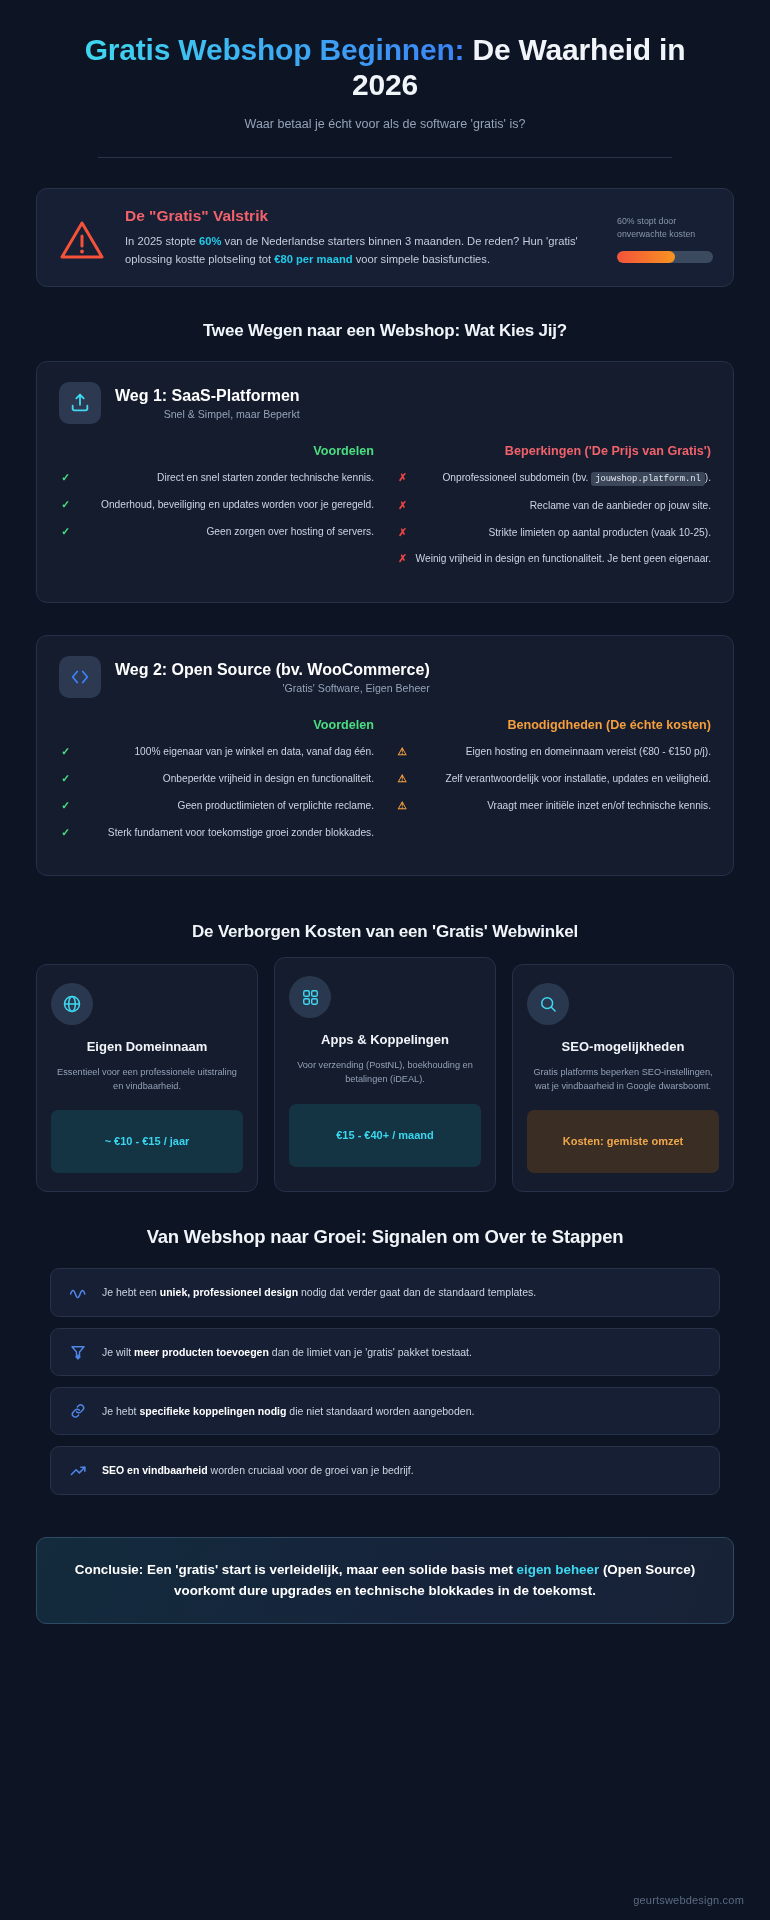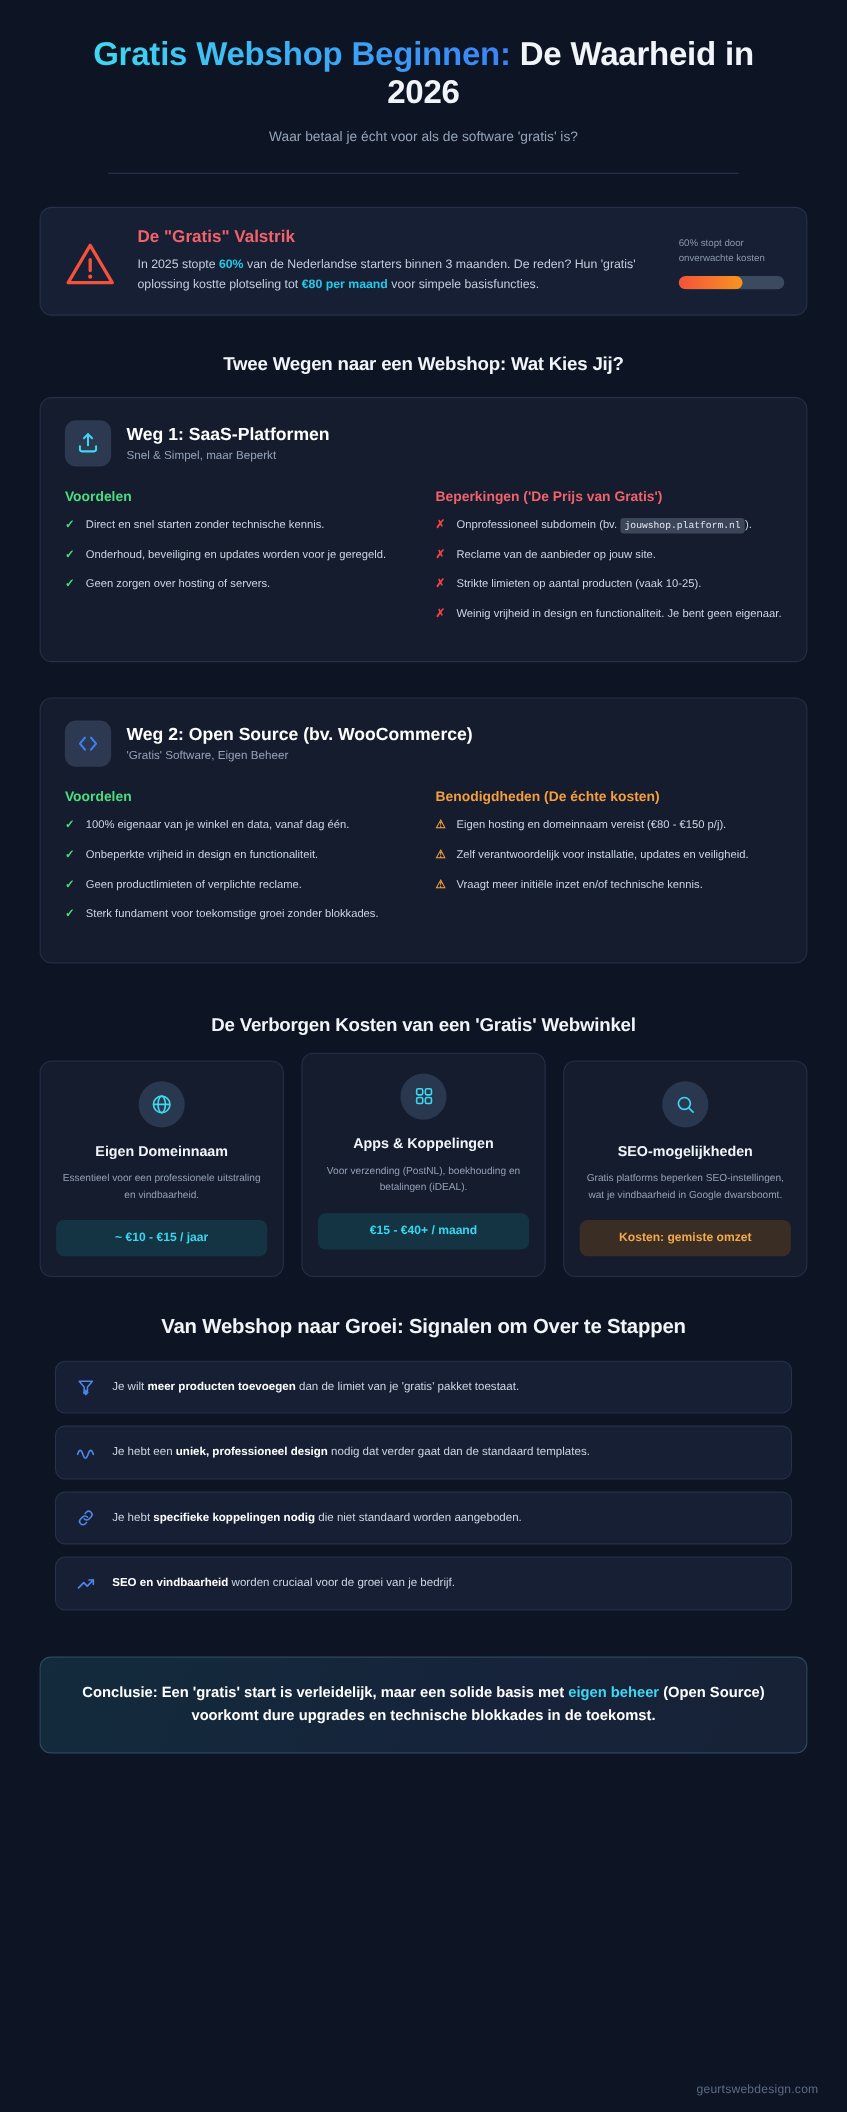--- a/index.html
+++ b/index.html
@@ -109,21 +109,21 @@
     text-align: center;
     font-size: 17px;
     font-weight: bold;
     color: #f1f5f9;
     padding: 34px 30px 0 30px;
     letter-spacing: -0.2px;
   }
   .section-heading.wide { font-size: 18.5px; }
 
   
-  .way-wrap { padding: 20px 36px 12px 36px; }
+  .way-wrap { padding: 20px 36px 12px 36px; text-align: right; }
 
   .way-card {
     background: #141c2e;
     border: 1px solid #253049;
     border-radius: 11px;
     padding: 20px 22px 24px 22px;
   }
 
   .way-head { display: flex; align-items: center; gap: 14px; margin-bottom: 20px; }
 
@@ -176,39 +176,38 @@
 
   .cost-card {
     flex: 1 1 0;
     background: #141c2e;
     border: 1px solid #253049;
     border-radius: 11px;
     padding: 18px 14px 18px 14px;
     text-align: center;
     display: flex;
     flex-direction: column;
-    align-items: center;
   }
   .cost-card.mid { margin-top: -7px; padding-bottom: 24px; }
 
   .cost-icon {
     width: 42px; height: 42px;
     border-radius: 50%;
     background: #2a384f;
     display: flex; align-items: center; justify-content: center;
     margin-bottom: 14px;
   }
   .cost-title { font-size: 13px; font-weight: bold; color: #f1f5f9; line-height: 1.25; margin-bottom: 9px; }
   .cost-desc { font-size: 9.2px; color: #93a1b5; line-height: 1.6; margin-bottom: 16px; flex: 1 1 auto; }
 
   .cost-pill {
     display: block;
     width: 100%;
     border-radius: 7px;
-    padding: 9px 6px;
+    padding: 24px 6px;
     font-size: 11px;
     font-weight: bold;
     line-height: 1.35;
   }
   .cost-pill.cyan { background: #153443; color: #38d6ef; }
   .cost-pill.amber { background: #3a2d24; color: #f0a84b; }
 
   
   .signals-wrap { padding: 20px 50px 0 50px; display: flex; flex-direction: column; gap: 11px; }
 
@@ -444,36 +443,36 @@
     </div>
 
   </div>
 
   <h2 class="section-heading wide">Van Webshop naar Groei: Signalen om Over te Stappen</h2>
 
   <div class="signals-wrap">
 
     <div class="signal-row">
       <div class="signal-icon">
+        <svg width="19" height="19" viewBox="0 0 24 24" fill="none" stroke="#4f86e8" stroke-width="1.9" stroke-linecap="round" stroke-linejoin="round">
+          <path d="M2 14c2-6 4-6 6 0s4 6 6 0 4-6 6 0"></path>
+        </svg>
+      </div>
+      <div class="signal-text"><span>Je hebt een </span><b>uniek, professioneel design</b><span> nodig dat verder gaat dan de standaard templates.</span></div>
+    </div>
+
+    <div class="signal-row">
+      <div class="signal-icon">
         <svg width="18" height="18" viewBox="0 0 24 24" fill="none" stroke="#4f86e8" stroke-width="1.9" stroke-linecap="round" stroke-linejoin="round">
           <path d="M4 5h16l-6 7v5l-4 2v-7z"></path>
             <path d="M12 16v5"></path>
             <path d="M9.5 18.5L12 21l2.5-2.5"></path>
         </svg>
       </div>
       <div class="signal-text"><span>Je wilt </span><b>meer producten toevoegen</b><span> dan de limiet van je 'gratis' pakket toestaat.</span></div>
-    </div>
-
-    <div class="signal-row">
-      <div class="signal-icon">
-        <svg width="19" height="19" viewBox="0 0 24 24" fill="none" stroke="#4f86e8" stroke-width="1.9" stroke-linecap="round" stroke-linejoin="round">
-          <path d="M2 14c2-6 4-6 6 0s4 6 6 0 4-6 6 0"></path>
-        </svg>
-      </div>
-      <div class="signal-text"><span>Je hebt een </span><b>uniek, professioneel design</b><span> nodig dat verder gaat dan de standaard templates.</span></div>
     </div>
 
     <div class="signal-row">
       <div class="signal-icon">
         <svg width="18" height="18" viewBox="0 0 24 24" fill="none" stroke="#4f86e8" stroke-width="1.9" stroke-linecap="round">
           <path d="M10 13a4 4 0 0 0 5.7.4l2.6-2.6a4 4 0 0 0-5.7-5.7l-1.5 1.5"></path>
           <path d="M14 11a4 4 0 0 0-5.7-.4l-2.6 2.6a4 4 0 0 0 5.7 5.7l1.5-1.5"></path>
         </svg>
       </div>
       <div class="signal-text"><span>Je hebt </span><b>specifieke koppelingen nodig</b><span> die niet standaard worden aangeboden.</span></div>

